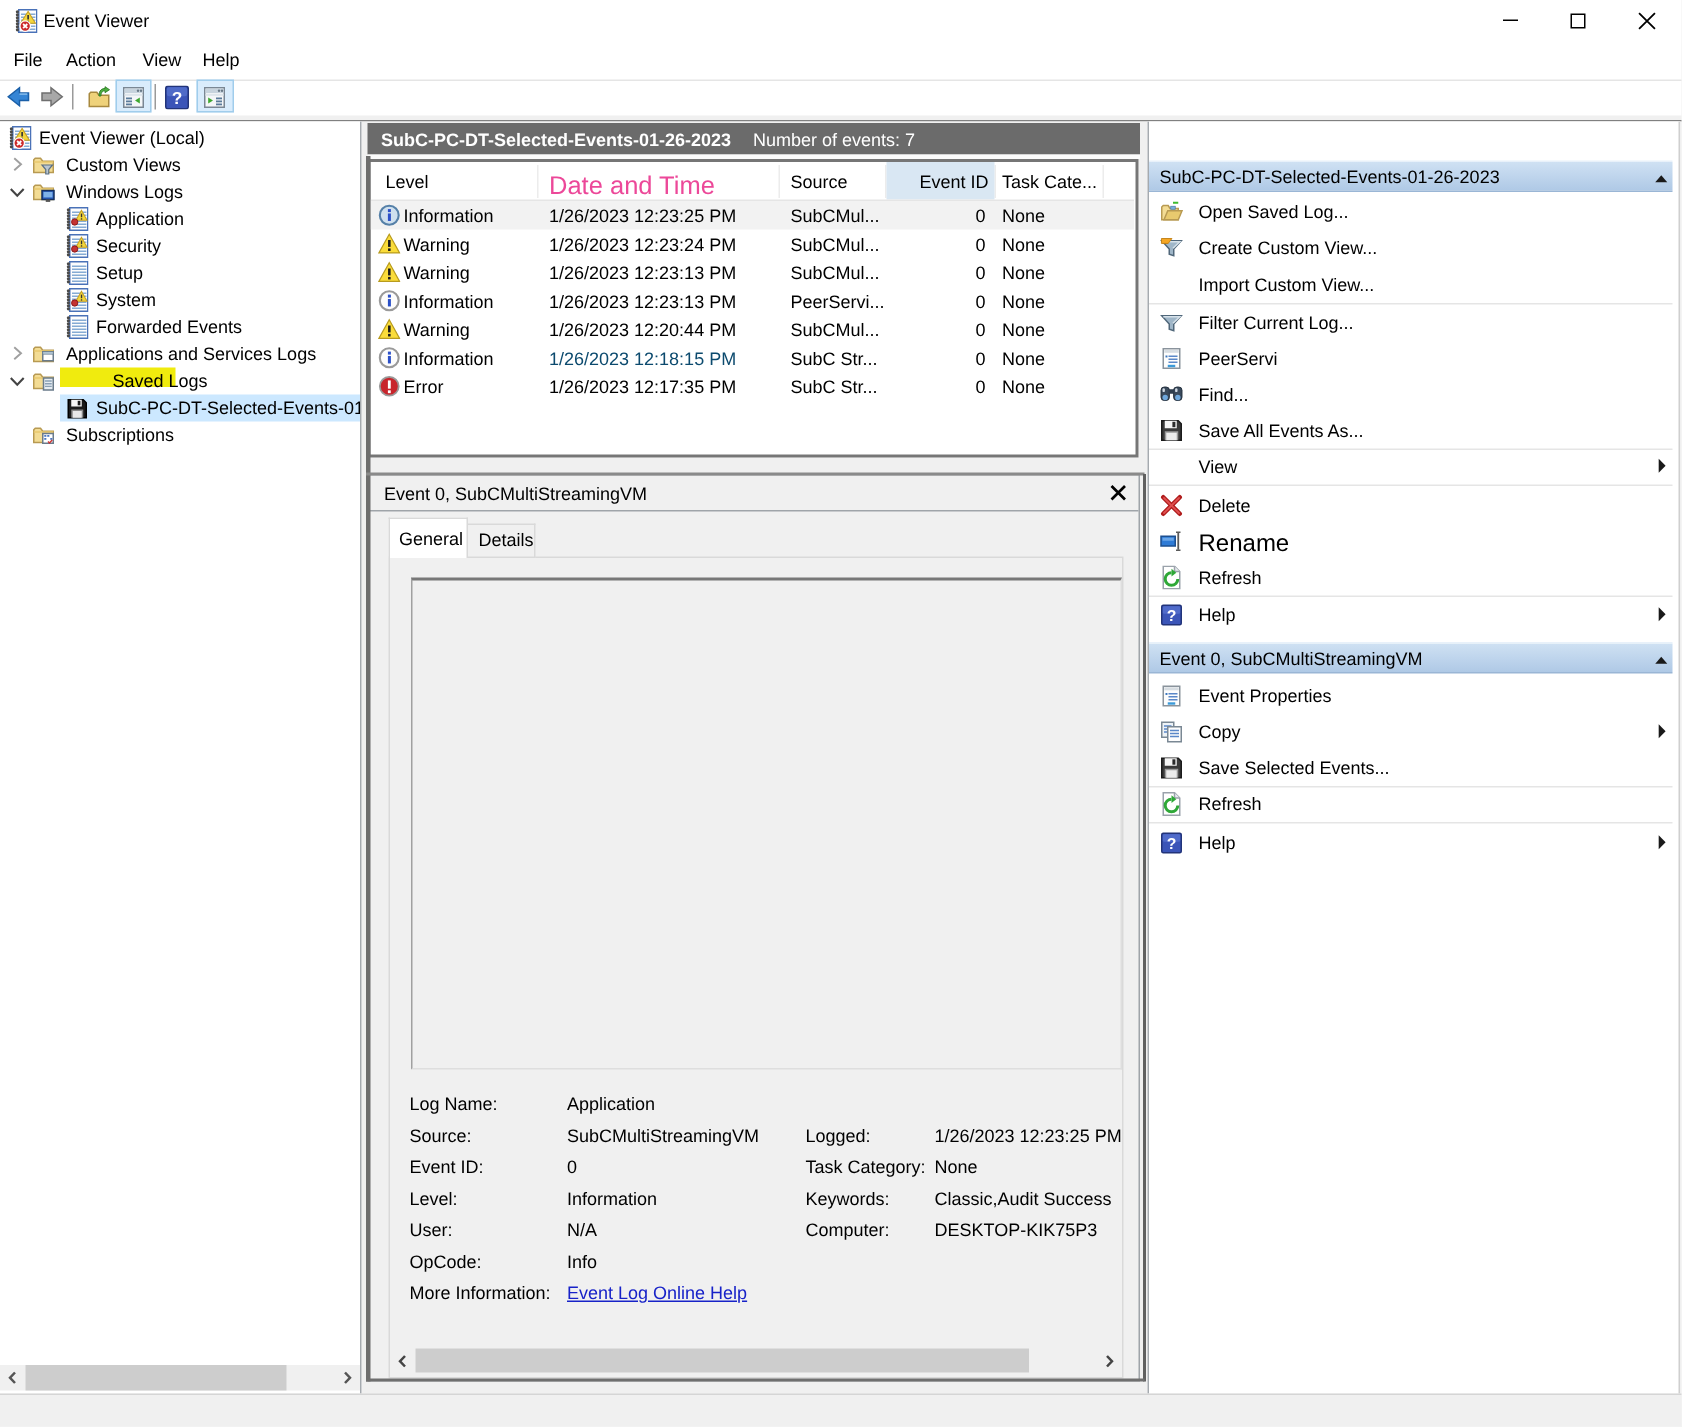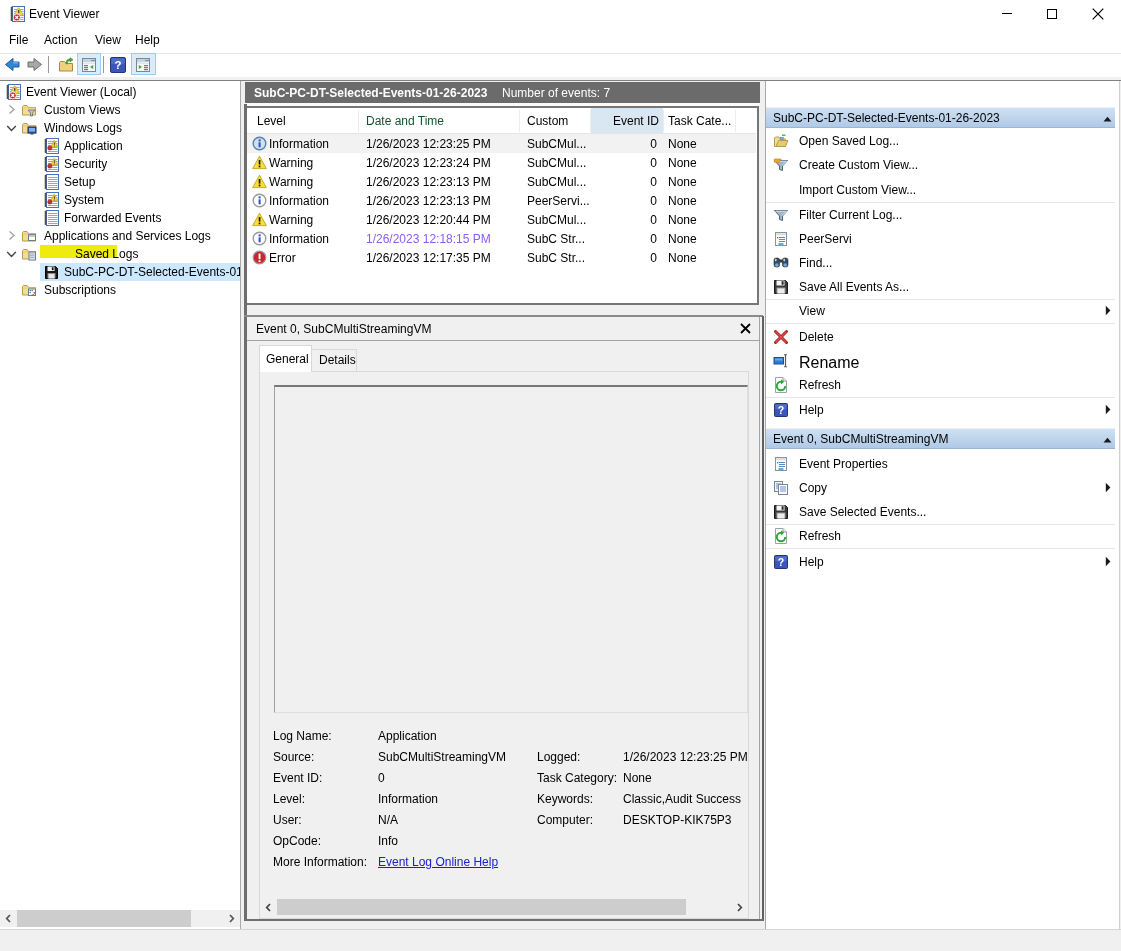--- a/index.html
+++ b/index.html
@@ -372,22 +372,22 @@
   </div>
 <div class="abs" style="left:245px;top:103px;width:515px;height:3px;background:#fbfbfb;"></div>
 <div class="abs" style="left:245px;top:106px;width:514px;height:199px;background:#fff;border:2px solid #767676;">
     <div class="abs" style="left:111px;top:2px;width:1px;height:22px;background:#ececec;"></div>
     <div class="abs" style="left:272px;top:2px;width:1px;height:22px;background:#ececec;"></div>
     <div class="abs" style="left:343px;top:2px;width:1px;height:22px;background:#ececec;"></div>
     <div class="abs" style="left:416px;top:2px;width:1px;height:22px;background:#ececec;"></div>
     <div class="abs" style="left:488px;top:2px;width:1px;height:22px;background:#ececec;"></div>
     <div class="abs" style="left:344px;top:0px;width:72px;height:25px;background:#d9e7f3;"></div>
     <div class="abs" style="left:10px;top:6px;font-size:12px;color:#000;white-space:nowrap;">Level</div>
-    <div class="abs" style="left:119px;top:6px;font-size:12px;color:#14532d;white-space:nowrap;">Date and Time</div>
-    <div class="abs" style="left:280px;top:6px;font-size:12px;color:#000;white-space:nowrap;">Custom</div>
+    <div class="abs" style="left:119px;top:6px;font-size:17px;color:#ec4899;white-space:nowrap;">Date and Time</div>
+    <div class="abs" style="left:280px;top:6px;font-size:12px;color:#000;white-space:nowrap;">Source</div>
     <div class="abs" style="left:355px;top:6px;font-size:12px;color:#000;white-space:nowrap;width:54px;text-align:right;left:auto;right:98px;">Event ID</div>
     <div class="abs" style="left:421px;top:6px;font-size:12px;color:#000;white-space:nowrap;">Task Cate...</div>
     <div class="abs" style="left:0px;top:25px;width:509px;height:1px;background:#e5e5e5;"></div>
     <div class="abs" style="left:0px;top:26px;width:509px;height:19px;background:#f2f2f2;"></div>
     <div class="abs" style="left:5px;top:28px;">
       <svg width="15" height="15" viewBox="0 0 15 15">
         <circle cx="7.5" cy="7.5" r="6.3" fill="#cfe0ee" stroke="#5580a8" stroke-width="1.4"></circle>
         <rect x="6.6" y="6.3" width="2" height="5" fill="#2b50c8"></rect>
         <rect x="6.6" y="3.4" width="2" height="2" fill="#2b50c8"></rect>
       </svg>
@@ -446,21 +446,21 @@
     <div class="abs" style="left:0px;top:105px;font-size:12px;color:#000;white-space:nowrap;left:auto;right:100px;">0</div>
     <div class="abs" style="left:421px;top:105px;font-size:12px;color:#000;white-space:nowrap;">None</div>
     <div class="abs" style="left:5px;top:123px;">
       <svg width="15" height="15" viewBox="0 0 15 15">
         <circle cx="7.5" cy="7.5" r="6.3" fill="#fdfdfd" stroke="#9a9a9a" stroke-width="1.4"></circle>
         <rect x="6.6" y="6.3" width="2" height="5" fill="#2b50c8"></rect>
         <rect x="6.6" y="3.4" width="2" height="2" fill="#2b50c8"></rect>
       </svg>
     </div>
     <div class="abs" style="left:22px;top:124px;font-size:12px;color:#000;white-space:nowrap;">Information</div>
-    <div class="abs" style="left:119px;top:124px;font-size:12px;color:#8b5cf6;white-space:nowrap;">1/26/2023 12:18:15 PM</div>
+    <div class="abs" style="left:119px;top:124px;font-size:12px;color:#0c4a6e;white-space:nowrap;">1/26/2023 12:18:15 PM</div>
     <div class="abs" style="left:280px;top:124px;font-size:12px;color:#000;white-space:nowrap;">SubC Str...</div>
     <div class="abs" style="left:0px;top:124px;font-size:12px;color:#000;white-space:nowrap;left:auto;right:100px;">0</div>
     <div class="abs" style="left:421px;top:124px;font-size:12px;color:#000;white-space:nowrap;">None</div>
     <div class="abs" style="left:5px;top:142px;">
       <svg width="15" height="15" viewBox="0 0 15 15">
         <circle cx="7.5" cy="7.5" r="6.3" fill="#c8252c" stroke="#9a9a9a" stroke-width="1.2"></circle>
         <rect x="6.6" y="3.6" width="1.9" height="5.5" fill="#fff"></rect>
         <rect x="6.6" y="10.2" width="1.9" height="1.9" fill="#fff"></rect>
       </svg>
     </div>

